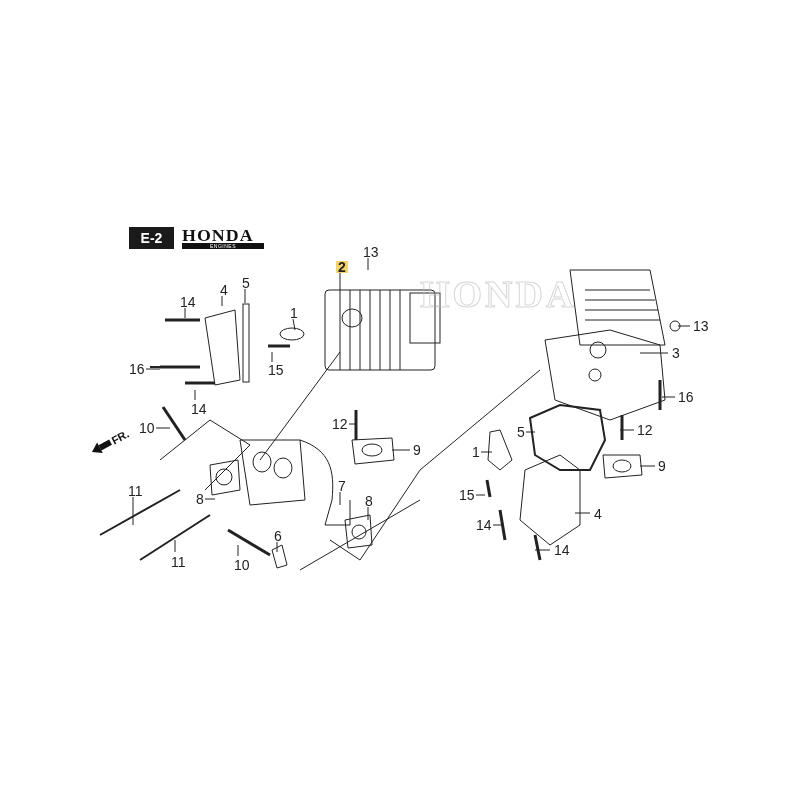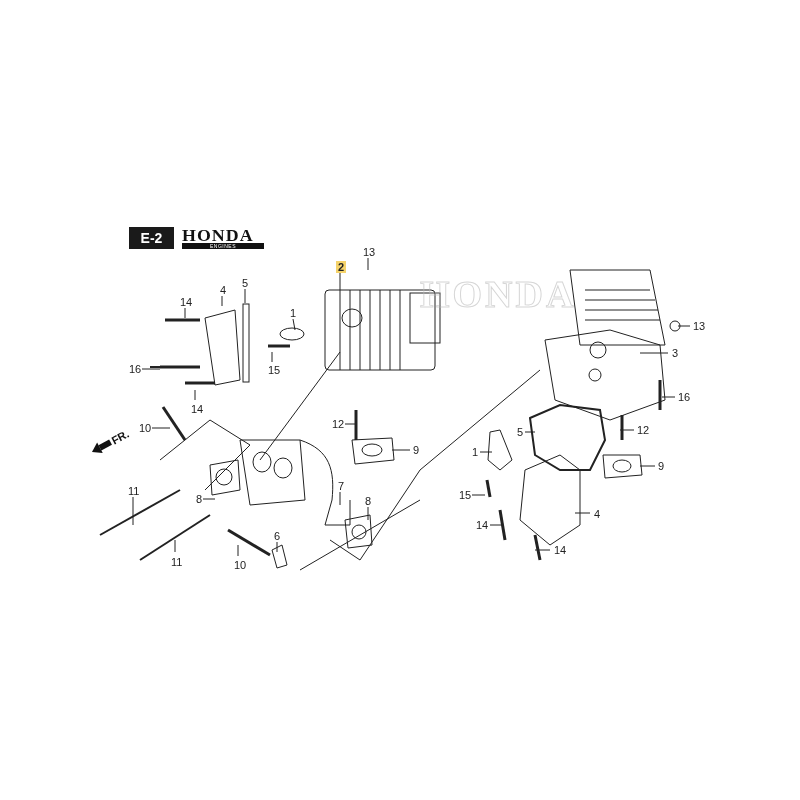--- a/index.html
+++ b/index.html
@@ -7,21 +7,21 @@
          font-family: "Liberation Sans", sans-serif; }
   .canvas { position: absolute; left: 0; top: 0; width: 800px; height: 800px; }
   .header { position: absolute; left: 89px; top: 227px; height: 22px; display: flex; align-items: flex-end; margin-left: 40px; }
   .section-tag { background: #1a1a1a; color: #fff; font-weight: bold; font-size: 14px;
                  width: 45px; height: 22px; display: flex; align-items: center; justify-content: center; }
   .brand { margin-left: 8px; position: relative; width: 82px; height: 22px; }
   .brand-name { font-family: "Liberation Serif", serif; font-weight: bold; font-size: 17px;
                 letter-spacing: 1px; color: #111; position: absolute; top: -1px; left: 0; transform: scaleX(1.05); transform-origin: left; }
   .brand-sub { position: absolute; left: 0; bottom: 0; width: 82px; height: 6px; background: #111;
                color: #fff; font-size: 5px; line-height: 6px; text-align: center; letter-spacing: 0.5px; }
-  .callout { position: absolute; font-size: 11px; color: #222; line-height: 12px;
+  .callout { position: absolute; font-size: 14px; color: #222; line-height: 12px;
              background: #fff; padding: 0 1px; white-space: nowrap; }
   .callout.highlight { background: #f5d36b; color: #222; font-weight: bold; padding: 0 2px; }
   .fr { position: absolute; left: 92px; top: 446px; font-weight: bold; font-size: 11px; color: #111;
         transform: rotate(-28deg); transform-origin: left center; display: flex; align-items: center; }
   .fr .arrow { display: inline-block; width: 0; height: 0; border-top: 6px solid transparent;
                border-bottom: 6px solid transparent; border-right: 9px solid #111; }
   .fr .shaft { display: inline-block; width: 12px; height: 6px; background: #111; margin-right: 2px; }
   .watermark { position: absolute; left: 420px; top: 272px; font-family: "Liberation Serif", serif;
                font-weight: bold; font-size: 38px; letter-spacing: 3px; color: transparent;
                -webkit-text-stroke: 1px #bbb; opacity: 0.6; }

